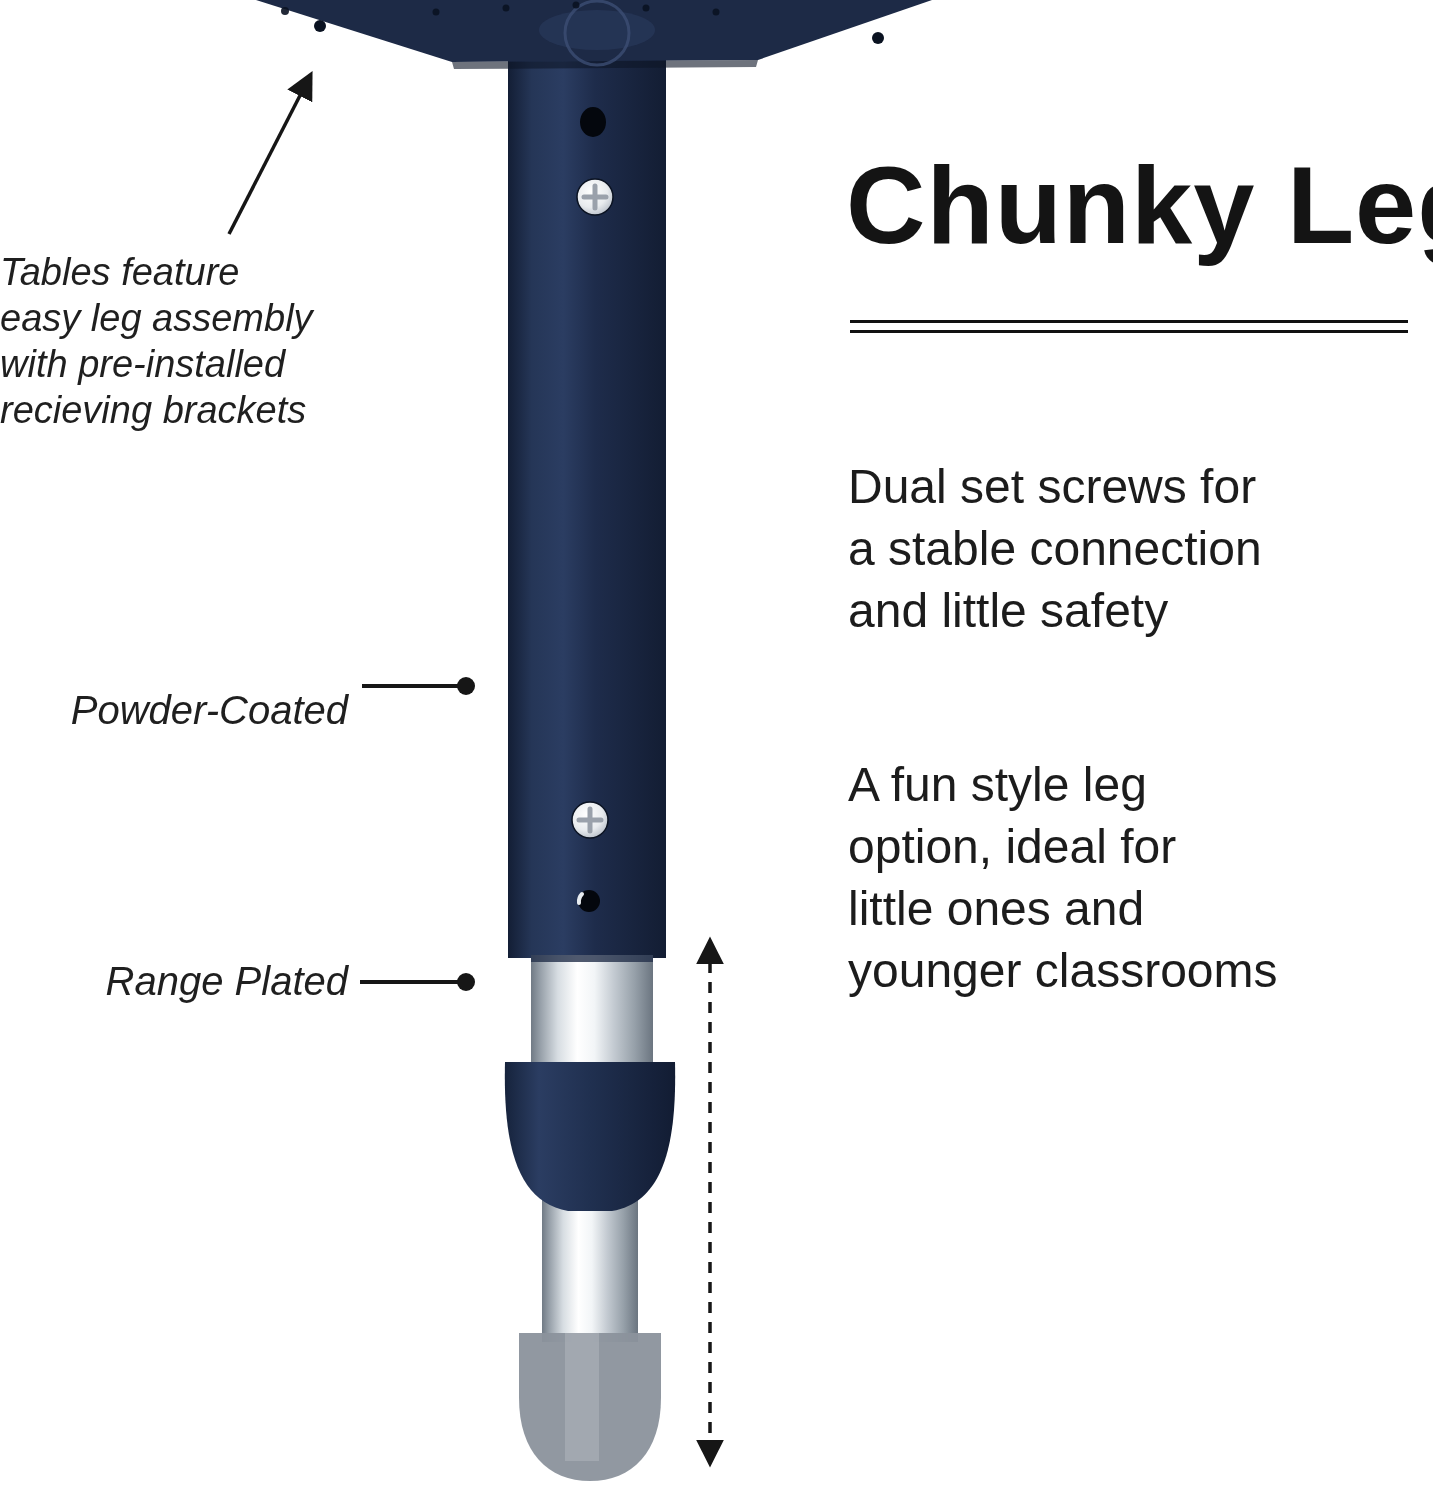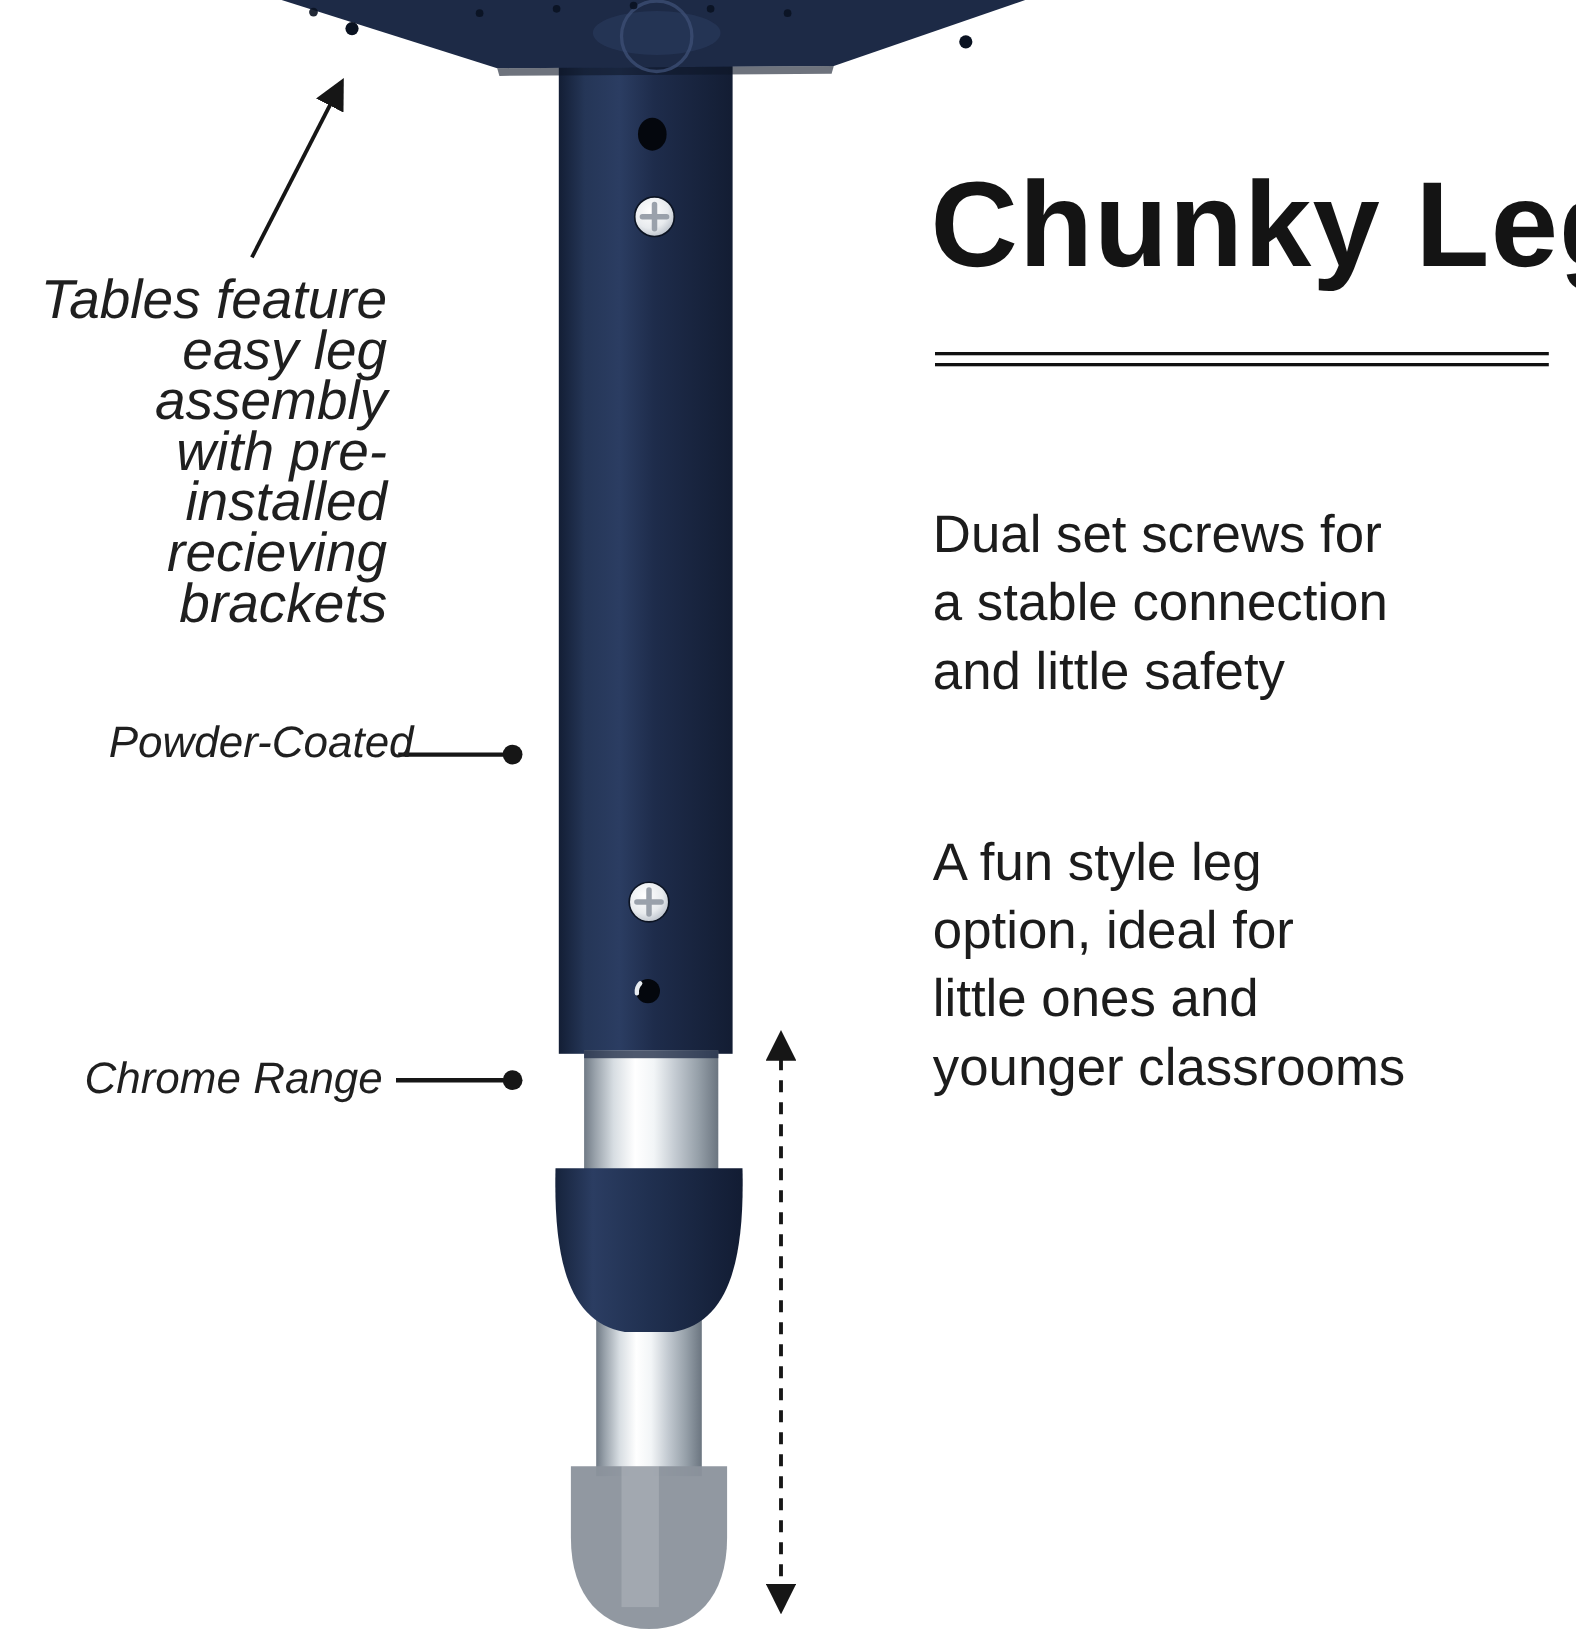--- a/index.html
+++ b/index.html
@@ -19,35 +19,34 @@
     position: relative;
     width: 1433px; height: 1500px;
     background: #ffffff;
     overflow: hidden;
   }
   svg.illustration {
     position: absolute; left: 0; top: 0;
   }
   .note {
     position: absolute; left: 0; top: 249px; width: 352px;
-    text-align: right;
     font-style: italic;
-    font-size: 50px; line-height: 46px;
+    font-size: 38px; line-height: 46px;
     color: var(--text);
     white-space: pre-line;
   }
   .callout-label {
     position: absolute; left: 0; width: 348px;
     text-align: right;
     font-style: italic;
     font-size: 40px; line-height: 48px;
     color: var(--text);
     white-space: nowrap;
   }
-  .callout-label.powder { top: 651px; margin-left: 28px; }
+  .callout-label.powder { top: 686px; }
   .callout-label.chrome { top: 957px; }
   .page-title {
     position: absolute; left: 846px; top: 150px;
     font-size: 110px; font-weight: 600;
     letter-spacing: 1px;
     line-height: 1;
     color: var(--title);
     white-space: nowrap;
   }
   .title-underline {
@@ -174,21 +173,21 @@
     <line x1="710" y1="942" x2="710" y2="1462" stroke="#161616" stroke-width="3.5" stroke-dasharray="11 9" marker-start="url(#arrowHead)" marker-end="url(#arrowHead)"></line>
   </svg>
 
   <div class="note">Tables feature
 easy leg assembly
 with pre-installed
 recieving brackets</div>
 
   <div class="callout-label powder">Powder-Coated</div>
 
-  <div class="callout-label chrome">Chrome Range</div>
+  <div class="callout-label chrome">Range Plated</div>
 
   <h1 class="page-title">Chunky Leg</h1>
 
   <div class="title-underline"></div>
 
   <p class="feature dual">Dual set screws for
 a stable connection
 and little safety</p>
 
   <p class="feature fun">A fun style leg

